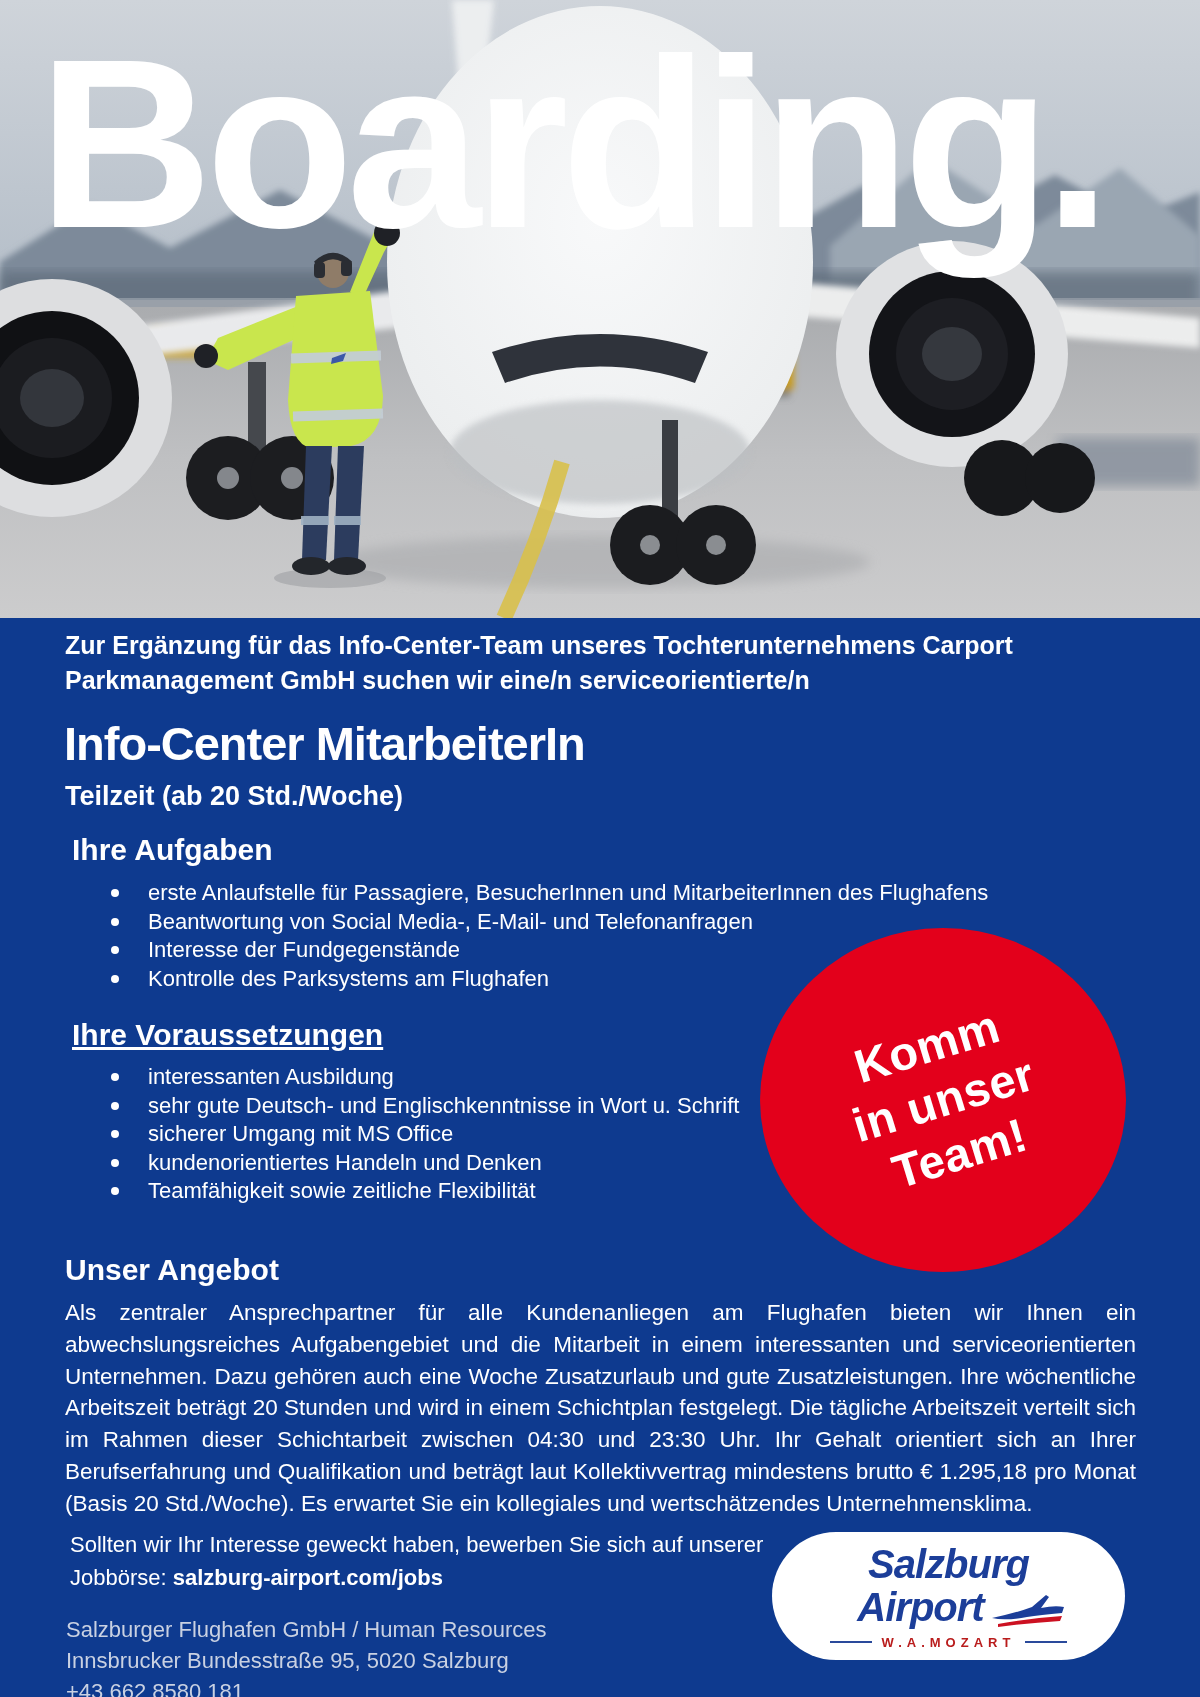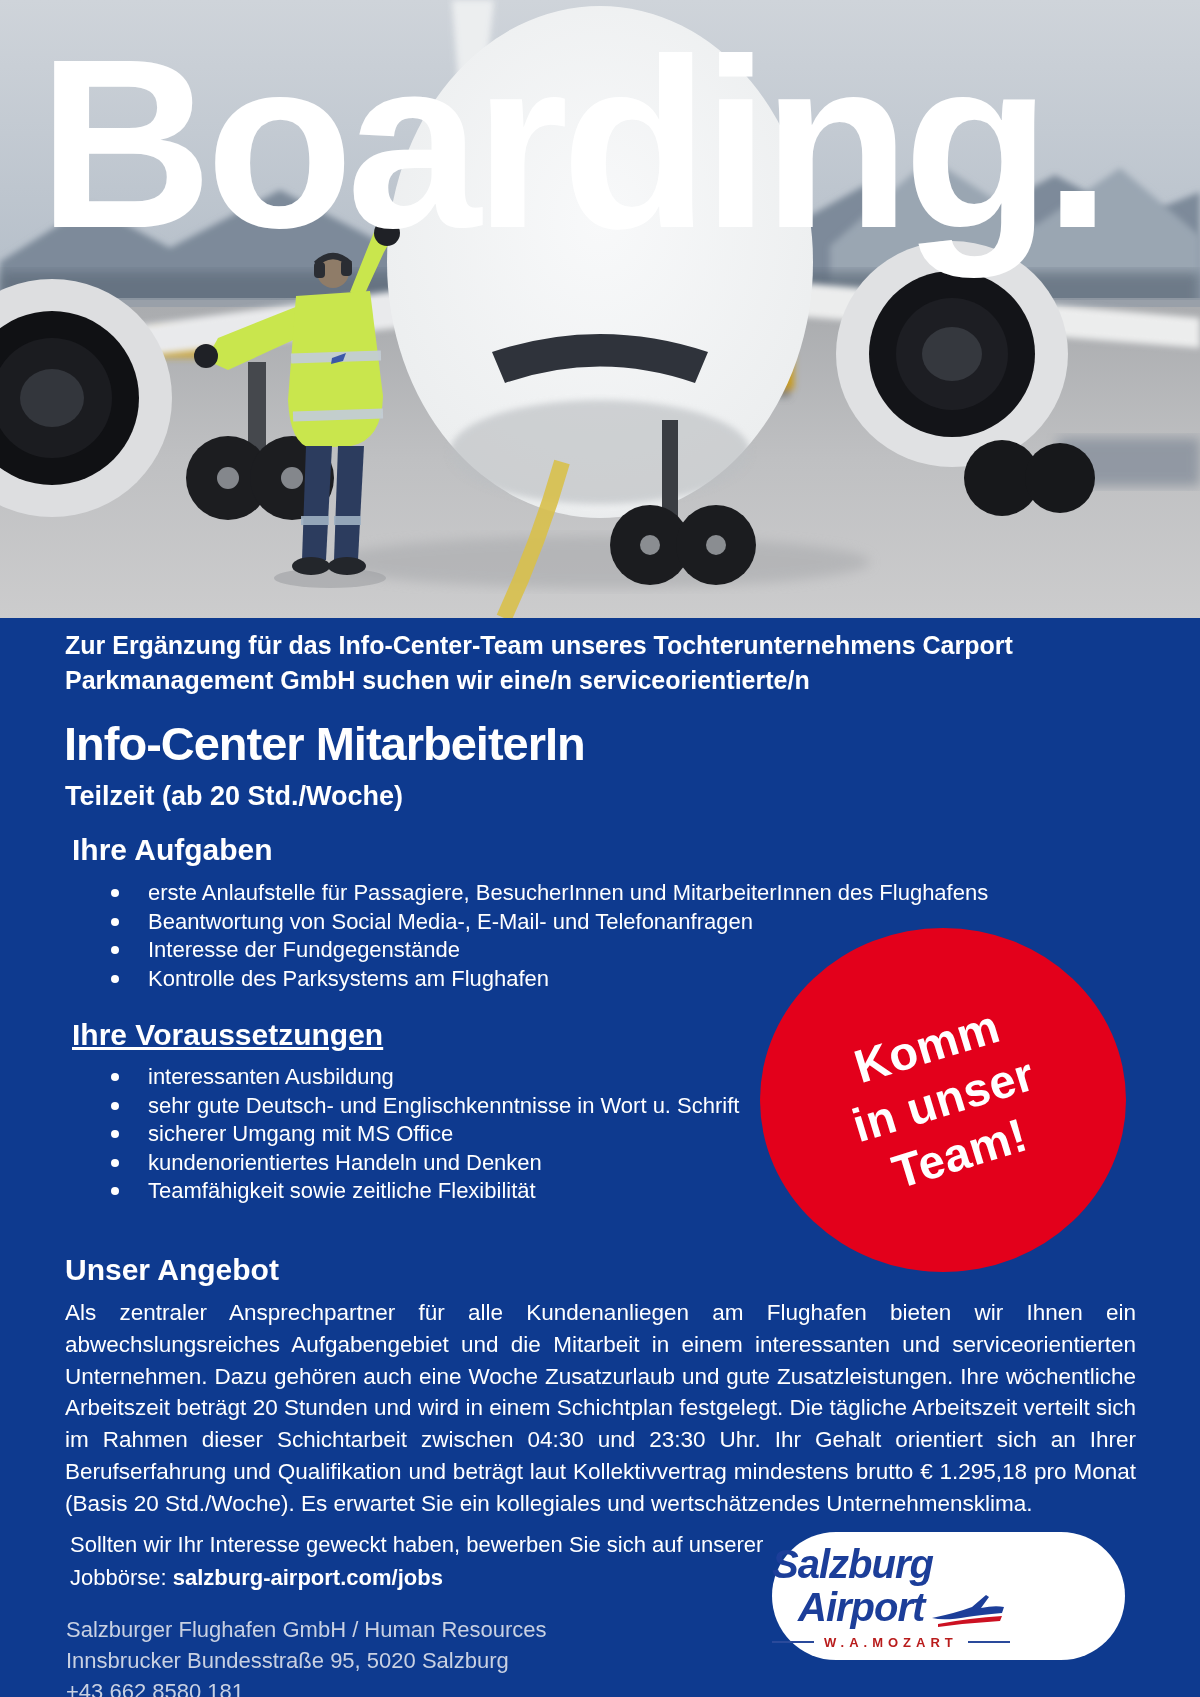--- a/index.html
+++ b/index.html
@@ -49,21 +49,21 @@
     position:absolute;left:760px;top:928px;width:366px;height:344px;border-radius:50%;
     background:#e3001b;display:flex;align-items:center;justify-content:center;
   }
   .badge-inner{
     transform:rotate(-17deg);text-align:center;color:#fff;font-weight:bold;
     font-size:47px;line-height:56px;letter-spacing:0.5px;
   }
   
   .logo{
     position:absolute;left:772px;top:1532px;width:353px;height:128px;border-radius:64px;
-    background:#ffffff;display:flex;flex-direction:column;
+    background:#ffffff;display:flex;flex-direction:column;align-items:center;
     justify-content:center;padding-top:2px;box-sizing:border-box;
   }
   .logo-word{
     color:#1c3e99;font-weight:bold;font-style:italic;font-size:40px;line-height:38px;
     letter-spacing:-1px;display:flex;align-items:center;
   }
   .logo-word.second{margin-left:26px;}
   .logo-swoosh{margin-left:6px;margin-top:10px;}
   .logo-sub{
     margin-top:4px;display:flex;align-items:center;gap:10px;color:#b91c1c;

